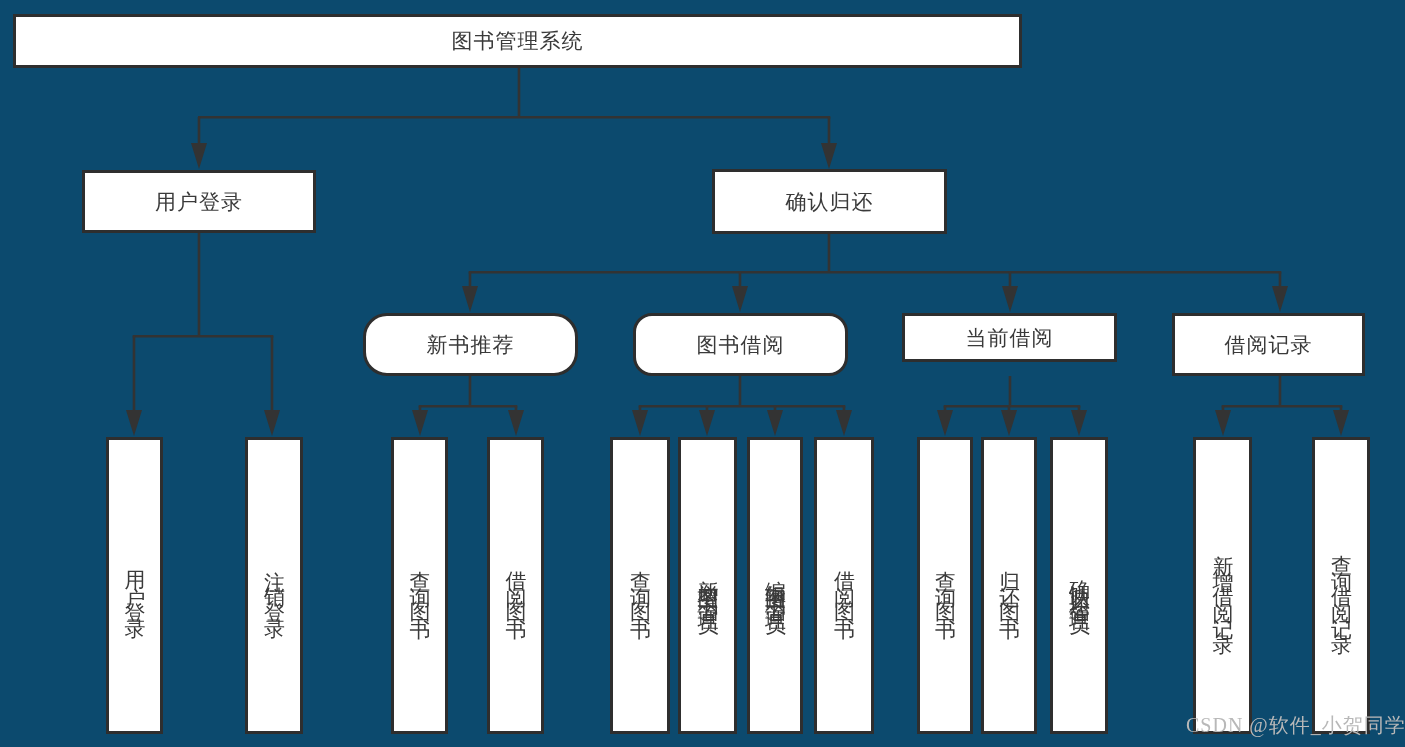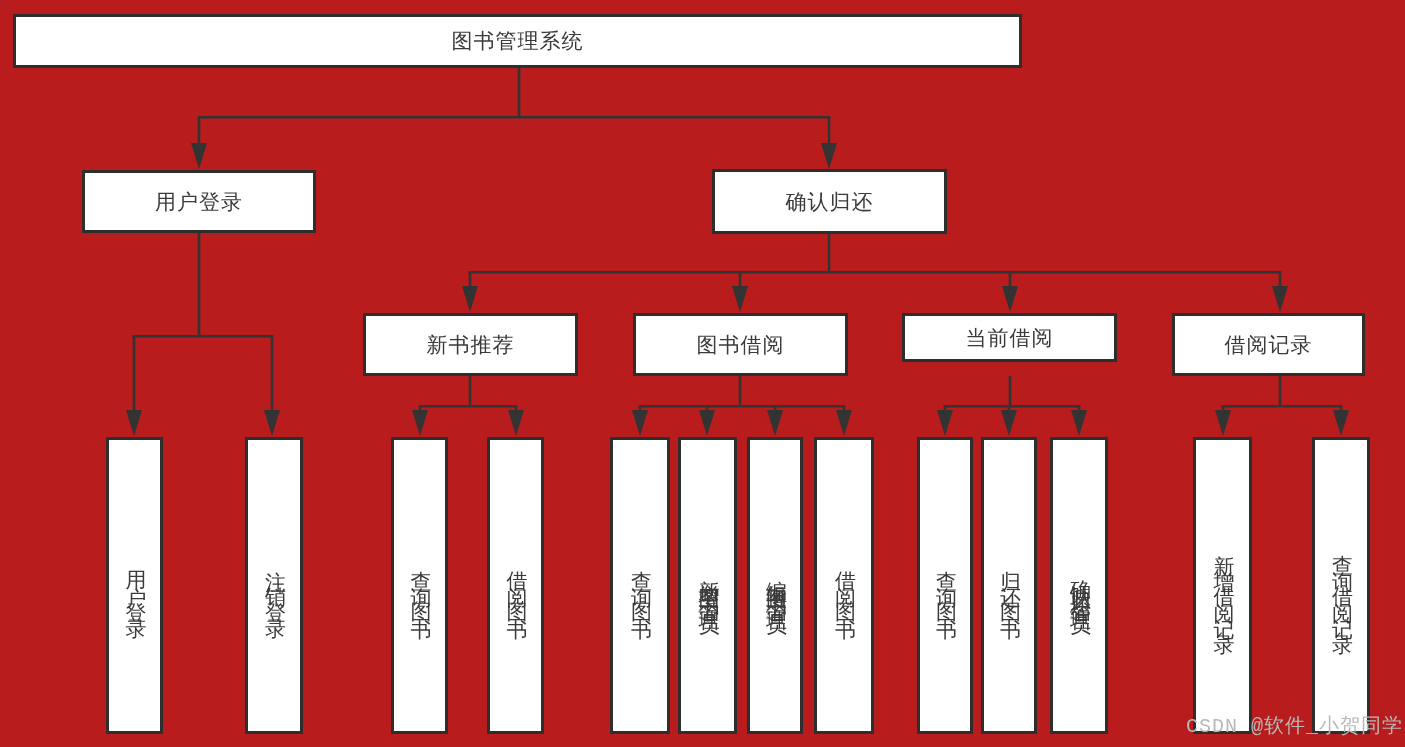--- a/index.html
+++ b/index.html
@@ -6,22 +6,22 @@
     --line:#333333;
     --border:#2e2e2e;
     --text:#3a3a3a;
     --box-bg:#ffffff;
     --wm:#b8b8b8;
   }
   html,body{margin:0;padding:0;background:#fff;}
   #canvas{
     position:relative;
     width:1405px;height:747px;
-    background:#b91c1c;
-    font-family:Liberation Mono, monospace;
+    background:#0c4a6e;
+    font-family:Liberation Serif, serif;
     overflow:hidden;
   }
   #wires{position:absolute;left:0;top:0;}
   .hbox{
     position:absolute;
     box-sizing:border-box;
     border:3px solid var(--border);
     background:var(--box-bg);
     color:var(--text);
     display:flex;align-items:center;justify-content:center;
@@ -86,22 +86,22 @@
          M1071 410L1087 410L1079 436Z
          M1215 410L1231 410L1223 436Z
          M1333 410L1349 410L1341 436Z"></path>
   </svg>
 
   <div class="hbox" style="left:13px;top:14px;width:1009px;height:54px;">图书管理系统</div>
 
   <div class="hbox" style="left:82px;top:170px;width:234px;height:63px;">用户登录</div>
   <div class="hbox" style="left:712px;top:169px;width:235px;height:65px;">确认归还</div>
 
-  <div class="hbox" style="left:363px;top:313px;width:215px;height:63px;">新书推荐</div>
-  <div class="hbox" style="left:633px;top:313px;width:215px;height:63px;">图书借阅</div>
+  <div class="hbox" style="left:363px;top:313px;width:215px;height:63px;border-radius:24px;">新书推荐</div>
+  <div class="hbox" style="left:633px;top:313px;width:215px;height:63px;border-radius:19px;">图书借阅</div>
   <div class="hbox" style="left:902px;top:313px;width:215px;height:49px;">当前借阅</div>
   <div class="hbox" style="left:1172px;top:313px;width:193px;height:63px;">借阅记录</div>
 
   <div class="vbox ls-wide" style="left:106px;width:57px;">用户登录</div>
   <div class="vbox ls-wide" style="left:245px;width:58px;">注销登录</div>
 
   <div class="vbox ls-wide" style="left:391px;width:57px;">查询图书</div>
   <div class="vbox ls-wide" style="left:487px;width:57px;">借阅图书</div>
 
   <div class="vbox ls-wide" style="left:610px;width:60px;">查询图书</div>

